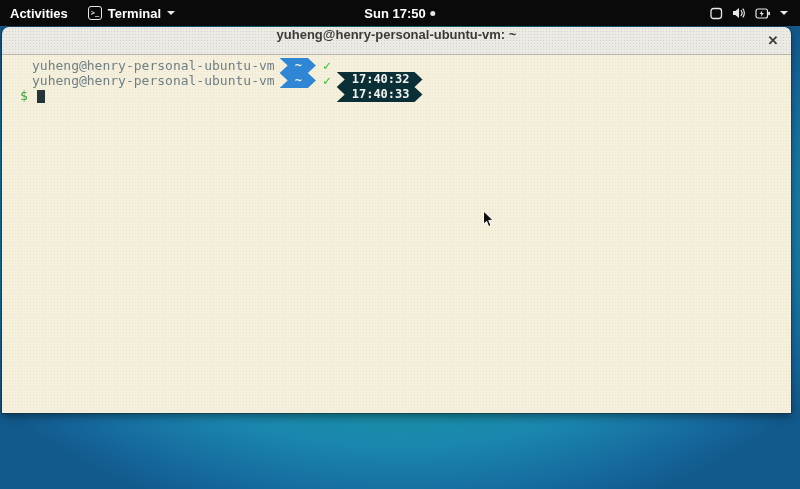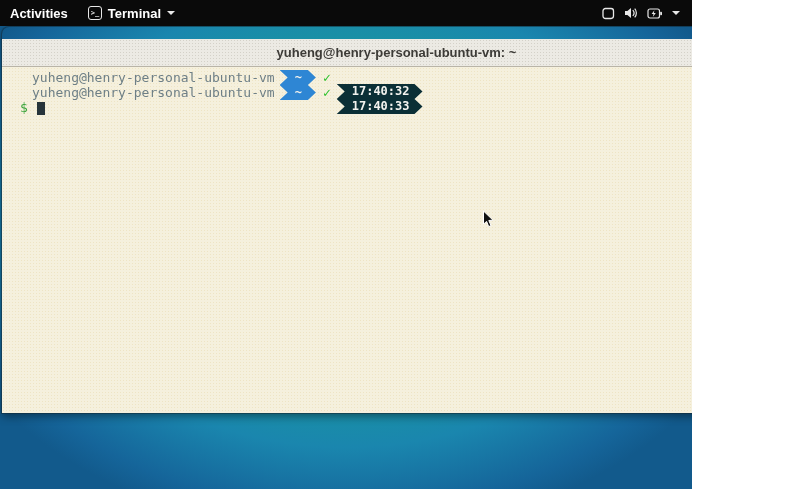--- a/index.html
+++ b/index.html
@@ -1,19 +1,19 @@
 <!DOCTYPE html>
 <html style="--topbar-bg: #0a0a0a; --titlebar-bg: #eceae4; --titlebar-text: #3d3b37; --terminal-bg: #f5f0dd; --prompt-user: #6e7f86; --prompt-symbol-green: #3aa33a; --command-olive: #9b9b00; --directory-teal: #2aa198; --segment-blue: #2e86d4; --segment-dark: #0b2f36; --segment-text: #f2f2ee; --check-green: #2ec22e; --cursor-block: #27343a; --desktop-teal-bright: #1cb49a; --desktop-teal-edge: #15659a;"><head>
 <meta charset="utf-8">
 <style>
   * { margin: 0; padding: 0; box-sizing: border-box; }
   html, body { width: 800px; height: 489px; overflow: hidden; }
   body { font-family: "Liberation Sans", sans-serif; }
 
-  .screen { position: relative; width: 692px; height: 489px; overflow: hidden; background: #000; }
+  .screen { position: relative; width: 800px; height: 489px; overflow: hidden; background: #000; }
 
   
   .topbar {
     position: absolute; top: 0; left: 0; right: 0; height: 26px;
     background: var(--topbar-bg, #0a0a0a);
     color: #fff; display: flex; align-items: stretch;
     font-size: 13px; font-weight: 700; z-index: 30;
   }
   .tb-left { display: flex; align-items: stretch; }
   .tb-item {
@@ -56,23 +56,22 @@
     border-radius: 7px 7px 0 0; overflow: hidden;
     box-shadow: 0 0 0 1px rgba(20,40,50,.45), 0 3px 10px rgba(0,0,0,.45);
     display: flex; flex-direction: column;
   }
   .titlebar {
     height: 28px; flex: 0 0 28px;
     background-color: var(--titlebar-bg, #eceae4);
     background-image: radial-gradient(rgba(150,145,125,.28) .8px, transparent .9px);
     background-size: 3px 3px;
     border-bottom: 1px solid #b9b4a7;
-    display: flex; align-items: center; justify-content: center;
+    display: flex; justify-content: center;
     position: relative;
-    margin-top: 12px;
   }
   .titlebar .title {
     font-size: 13px; font-weight: 700; color: var(--titlebar-text, #3d3b37);
   }
   .close-btn {
     position: absolute; right: 9px; top: 50%; transform: translateY(-50%);
     width: 18px; height: 18px; border: none; background: transparent;
     color: #3c3c3c; font-size: 13px; font-weight: 700; line-height: 18px;
     text-align: center; padding: 0; cursor: default;
   }
@@ -119,20 +118,24 @@
   <header class="topbar">
     <div class="tb-left">
       <button class="tb-item">Activities</button>
       <button class="tb-item">
         <span class="app-icon">&gt;_</span>
         <span>Terminal</span>
         <span class="caret-down"></span>
       </button>
     </div>
 
+    <button class="tb-clock">
+      <span>Sun 17:50</span>
+      <span class="notif-dot"></span>
+    </button>
 
     <div class="tb-right">
       <button class="tb-status">
         <span>
           <svg width="13" height="13" viewBox="0 0 13 13">
             <rect x="1" y="1.5" width="10.5" height="10" rx="2.4" fill="none" stroke="#e8e8e8" stroke-width="1.3"></rect>
           </svg>
         </span>
         <span>
           <svg width="14" height="12" viewBox="0 0 14 12">

